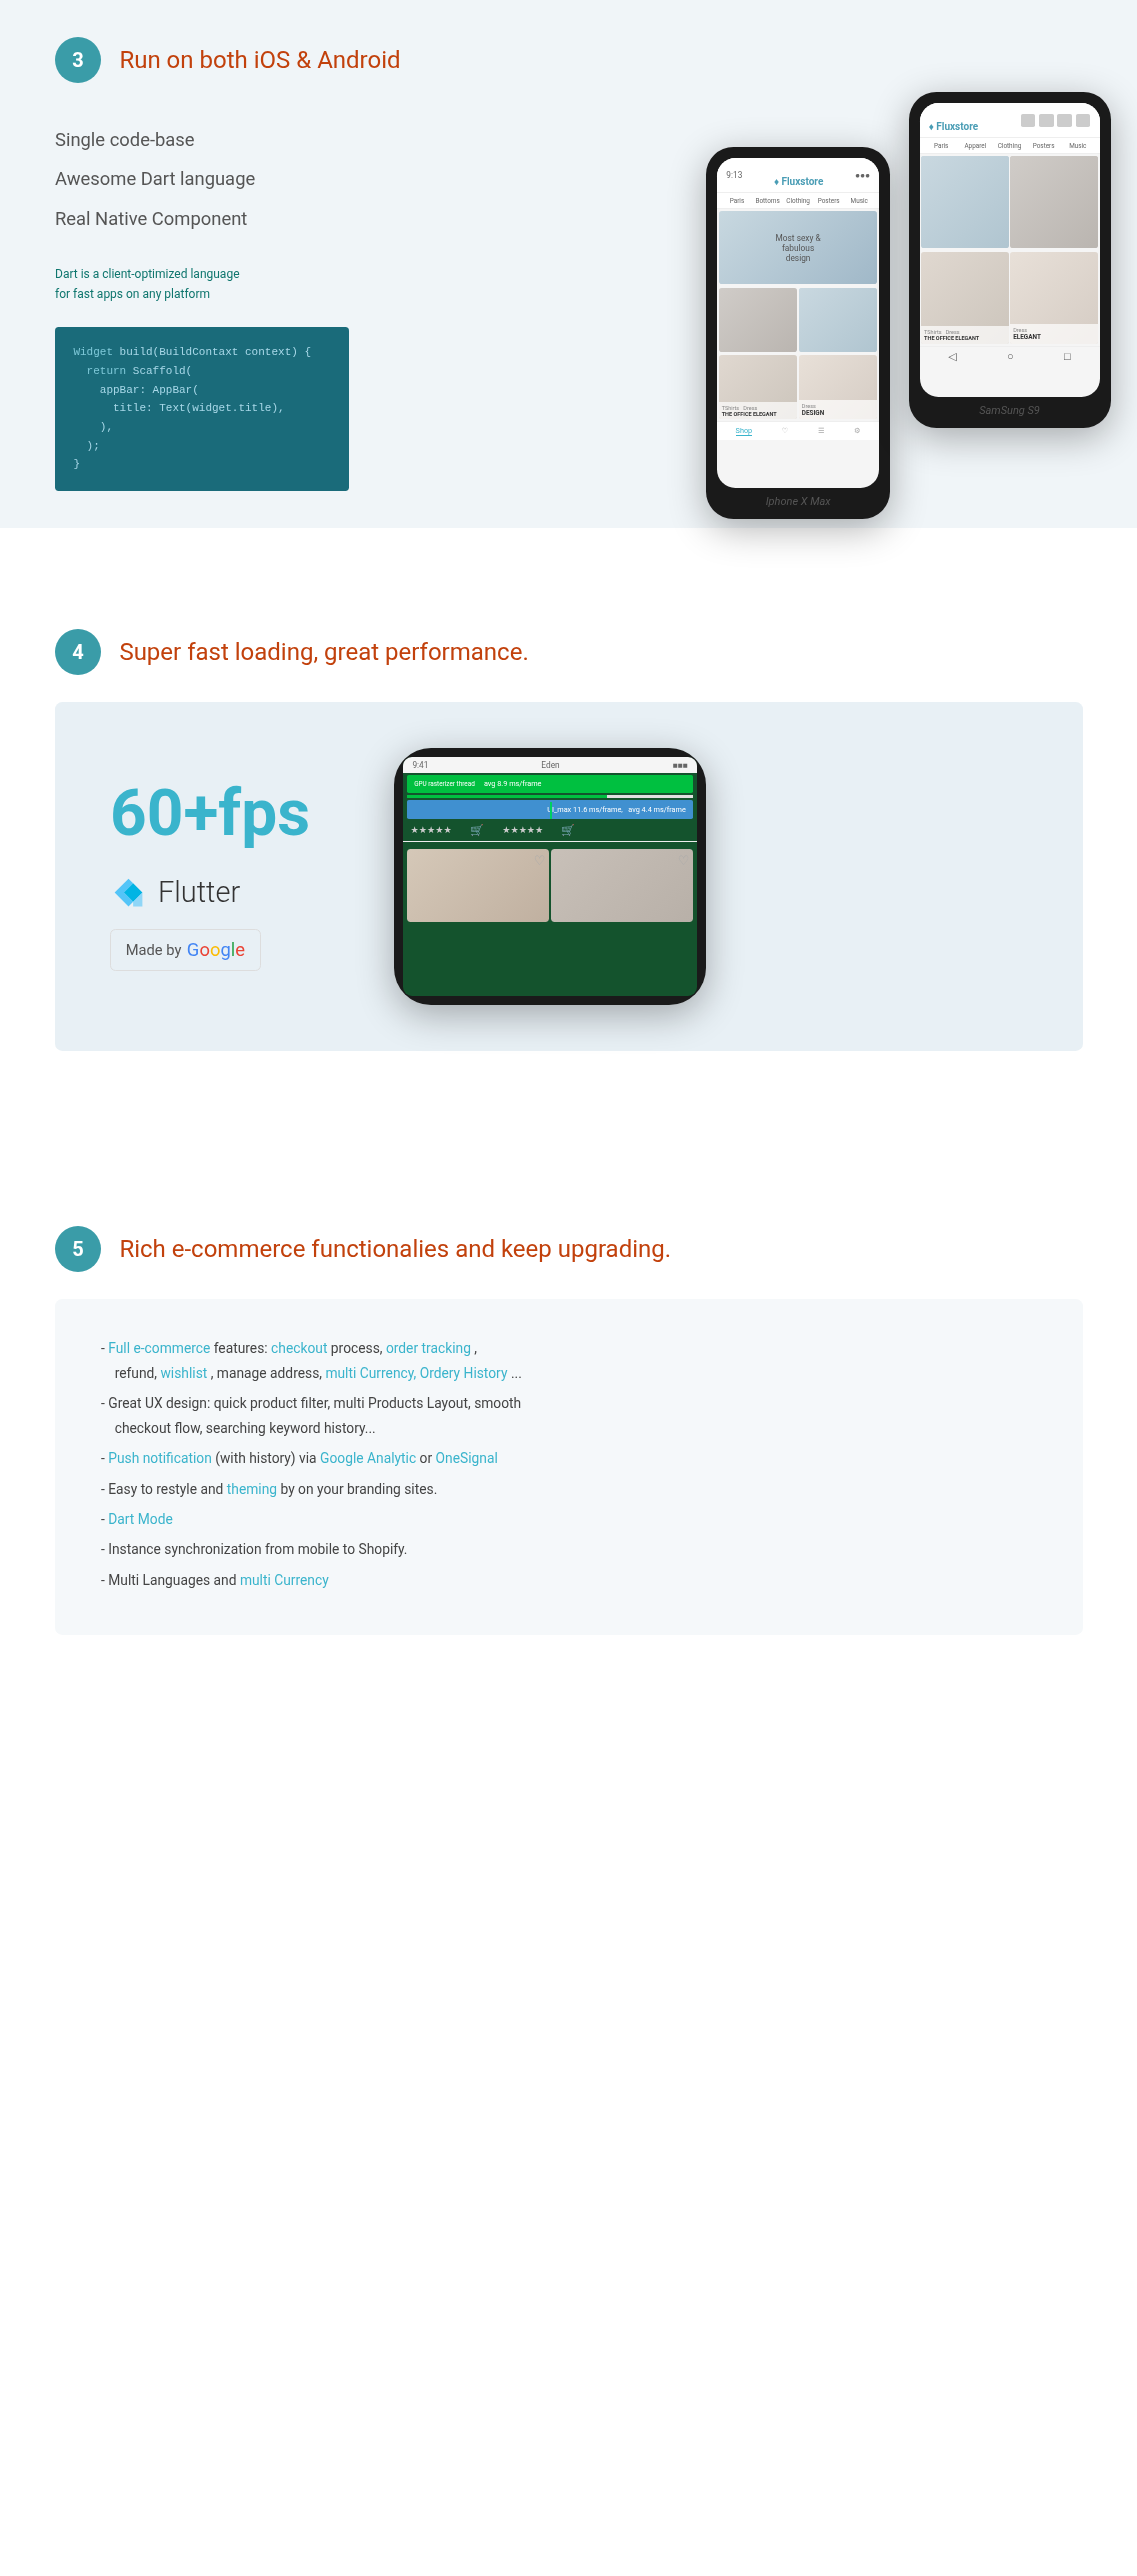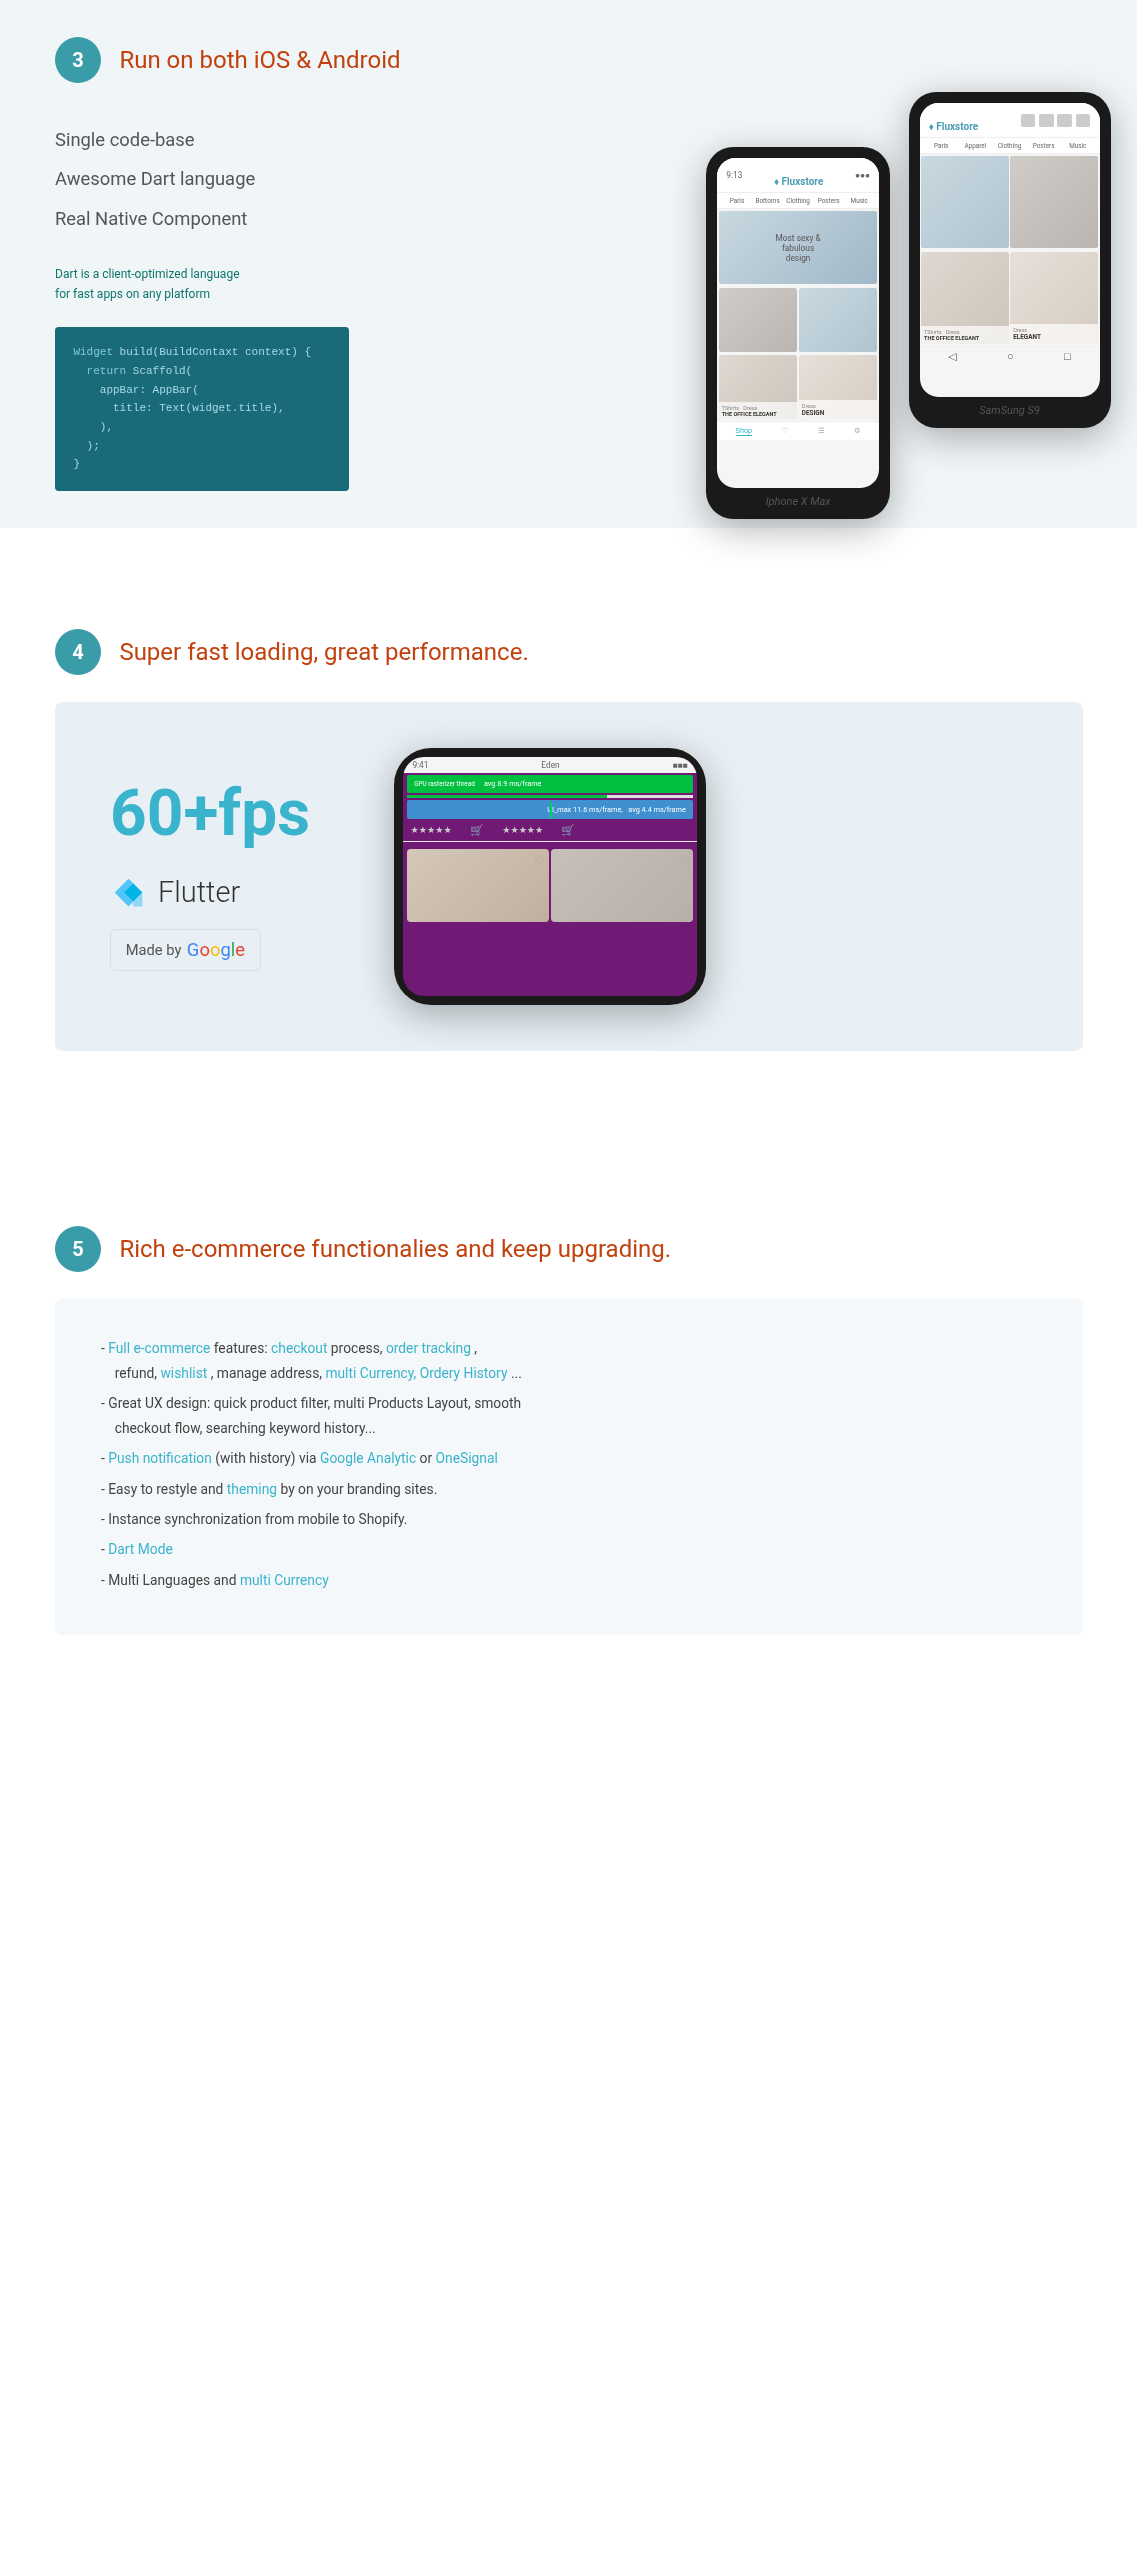--- a/index.html
+++ b/index.html
@@ -284,22 +284,22 @@
     .perf-phone {
       background: #1a1a1a;
       border-radius: 37px;
       padding: 9.2px;
       width: 312px;
       height: 257px;
       box-shadow: 0 9.2px 37px rgba(0,0,0,0.3);
     }
 
     .perf-screen {
-      background: #701a75;
-      border-radius: 21px;
+      background: #14532d;
+      border-radius: 9px;
       height: 100%;
       overflow: hidden;
       position: relative;
     }
 
     .perf-status-bar {
       background: #f5f5f5;
       padding: 2.8px 9.2px;
       font-size: 8.3px;
       display: flex;
@@ -672,26 +672,26 @@
     </div>
 
     <div class="feature-item">
       <span>- Easy to restyle and </span>
       <span class="link">theming</span>
       <span> by on your branding sites.</span>
     </div>
 
 
     <div class="feature-item">
-      <span>- Instance synchronization from mobile to Shopify.</span>
-    </div>
-
-    <div class="feature-item">
       <span>- </span>
       <span class="link">Dart Mode</span>
+    </div>
+
+    <div class="feature-item">
+      <span>- Instance synchronization from mobile to Shopify.</span>
     </div>
 
     <div class="feature-item">
       <span>- Multi Languages and </span>
       <span class="link">multi Currency</span>
     </div>
   </div>
 </div>
 
 

